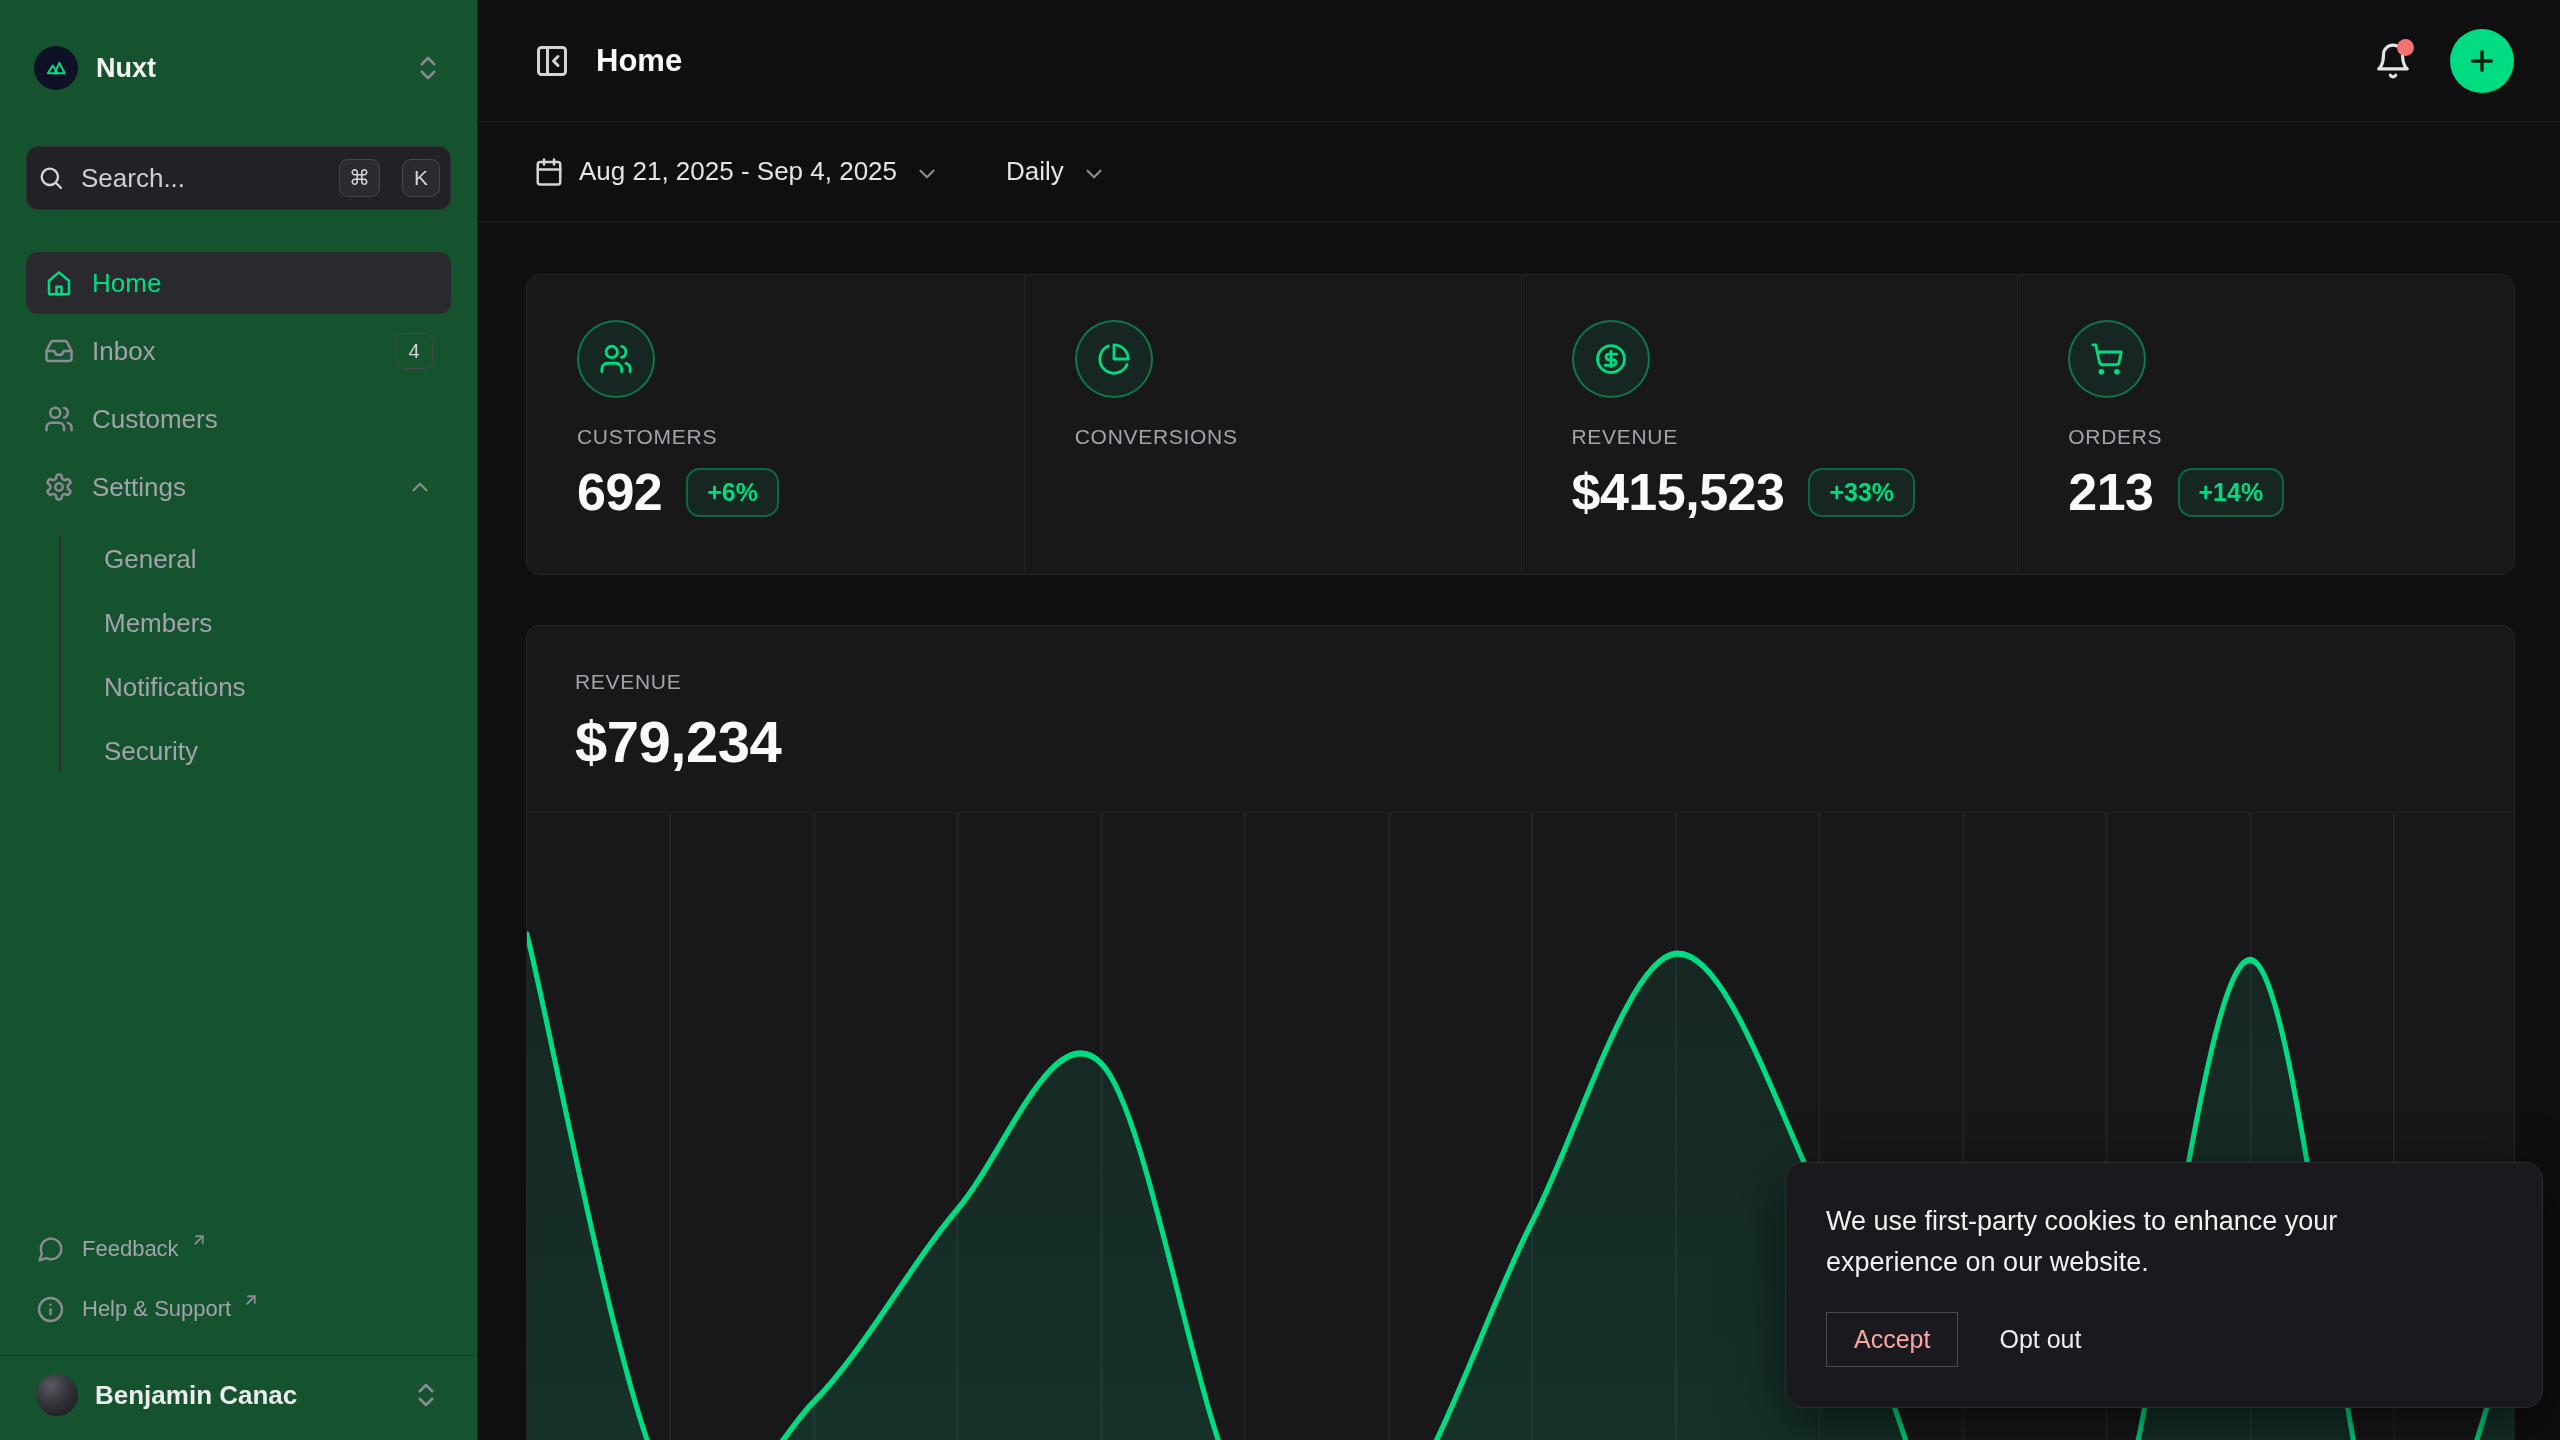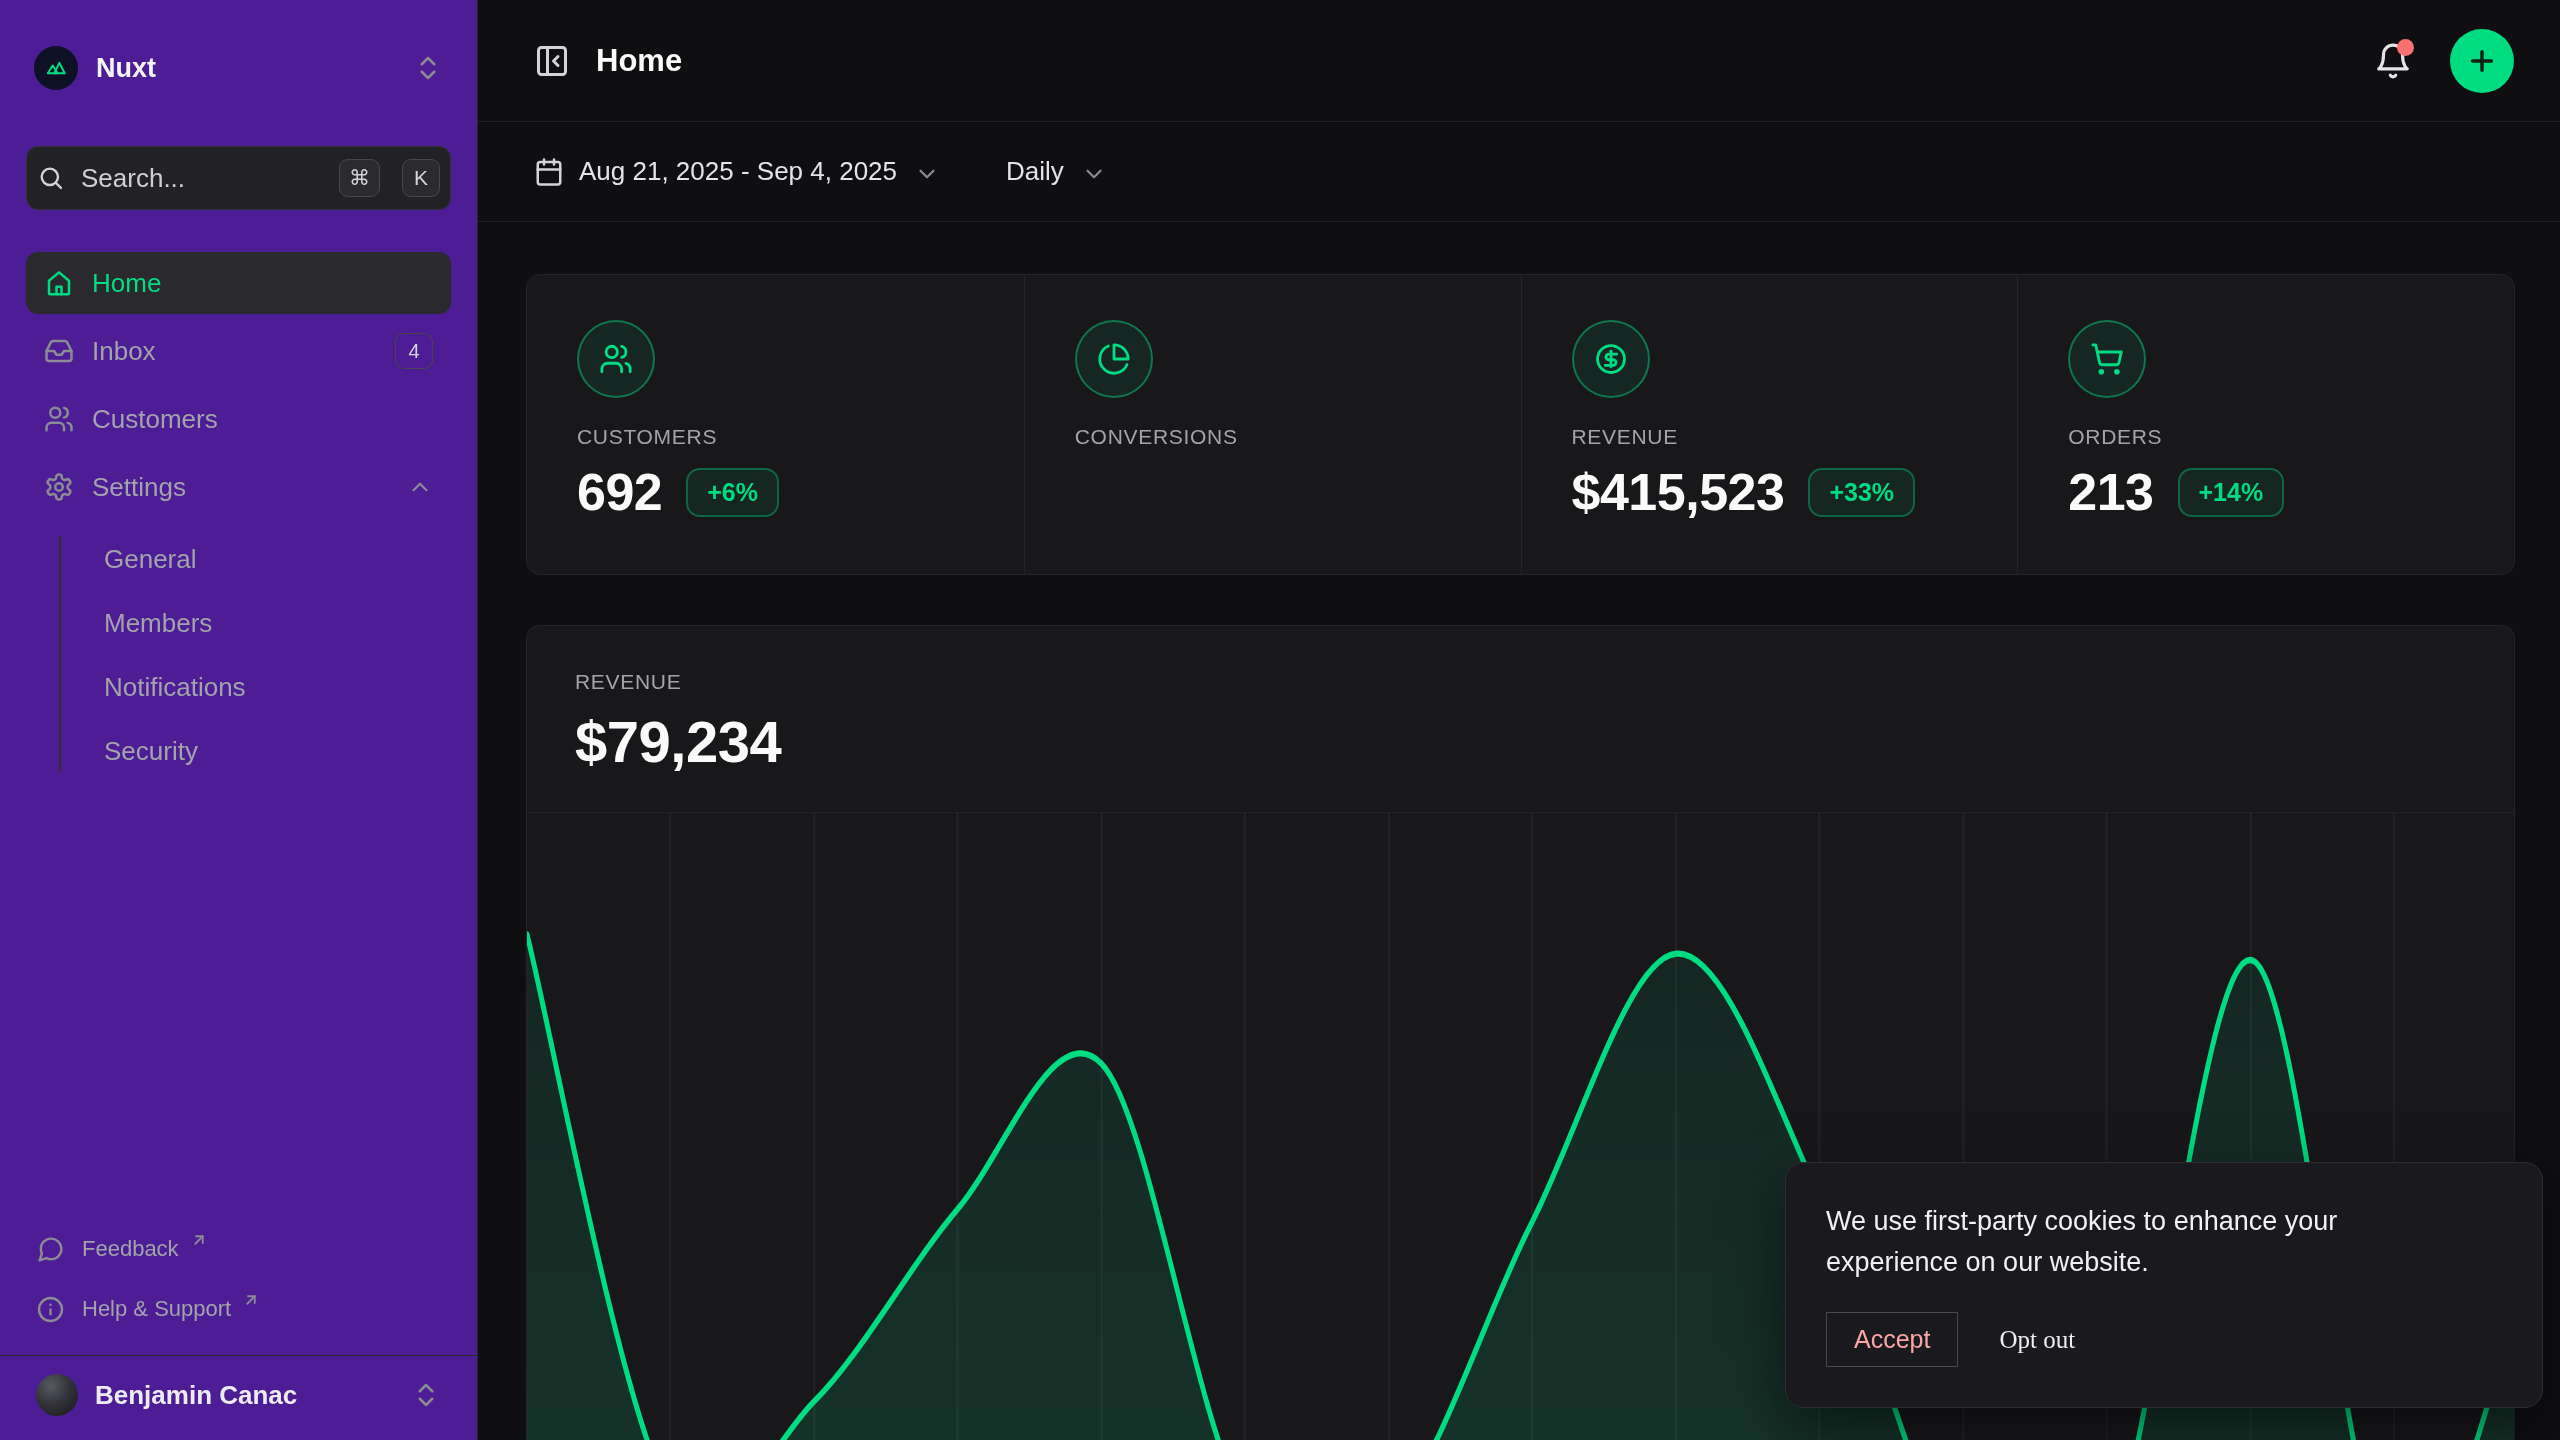--- a/index.html
+++ b/index.html
@@ -9,21 +9,21 @@
     font-family:"Liberation Sans","DejaVu Sans",sans-serif;
     color:#e4e4e7;
     overflow:hidden;
     position:relative;
   }
   svg { display:block; }
 
   
   .sidebar {
     position:fixed; left:0; top:0; bottom:0; width:478px;
-    background:#4c1d95; border-right:1px solid #26262a;
+    background:#14532d; border-right:1px solid #26262a;
     display:flex; flex-direction:column; padding:0 26px;
   }
   .brand-row { display:flex; align-items:center; gap:18px; margin-top:36px; padding:0 8px; height:64px; cursor:pointer; }
   .brand-logo { width:44px; height:44px; border-radius:50%; background:#0e1126; display:flex; align-items:center; justify-content:center; flex:none; }
   .brand-name { font-size:27px; font-weight:700; color:#f4f4f5; flex:1; }
   .selector-icon { color:#8b8b93; }
 
   .search-box {
     margin-top:46px; height:64px; border:1px solid #313136; background:#222226;
     border-radius:12px; display:flex; align-items:center; gap:16px; padding:0 10px; cursor:text;
@@ -124,21 +124,21 @@
     padding:38px 40px 40px 40px; box-shadow:0 20px 60px rgba(0,0,0,.55);
   }
   .cookie-text { font-size:27px; color:#f1f1f4; line-height:1.5; max-width:640px; }
   .cookie-actions { margin-top:30px; display:flex; align-items:center; gap:14px; }
   .btn-accept {
     border:1px solid #4a4a52; border-radius:0; padding:12px 27px; font-size:25px;
     color:#fca5a5; font-weight:500; background:transparent; font-family:inherit; cursor:pointer;
   }
   .btn-optout {
     padding:12px 27px; font-size:25px; color:#ededf0; font-weight:500;
-    background:transparent; border:none; font-family:Liberation Serif, serif; cursor:pointer;
+    background:transparent; border:none; font-family:Liberation Sans, sans-serif; cursor:pointer;
   }
 </style>
 </head>
 <body>
 
 <aside class="sidebar">
 
   <div class="brand-row">
     <span class="brand-logo">
       <svg width="28" height="28" viewBox="0 0 24 24" fill="none" stroke="#00dc82" stroke-width="1.7" stroke-linejoin="round" stroke-linecap="round">

